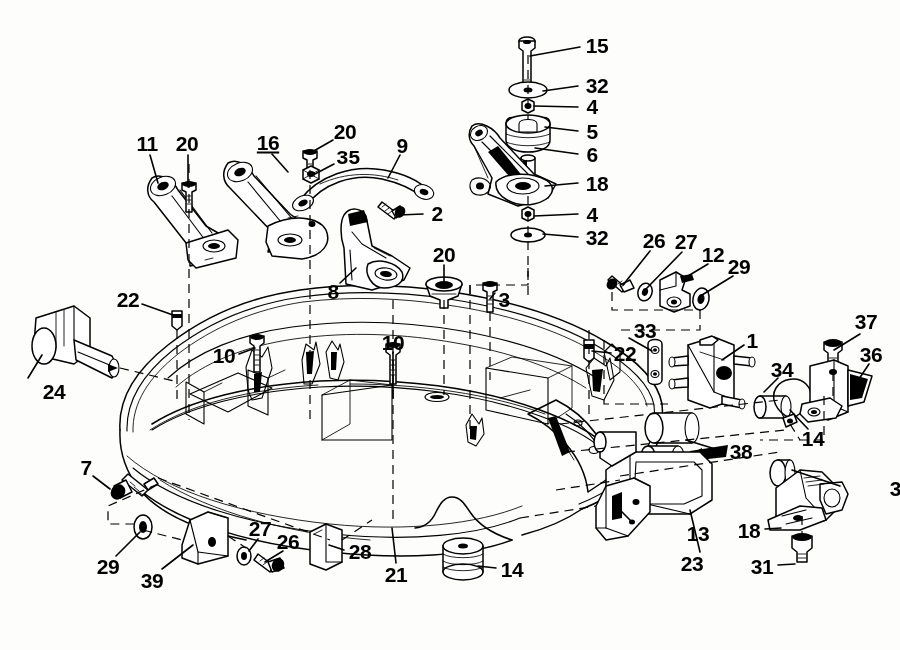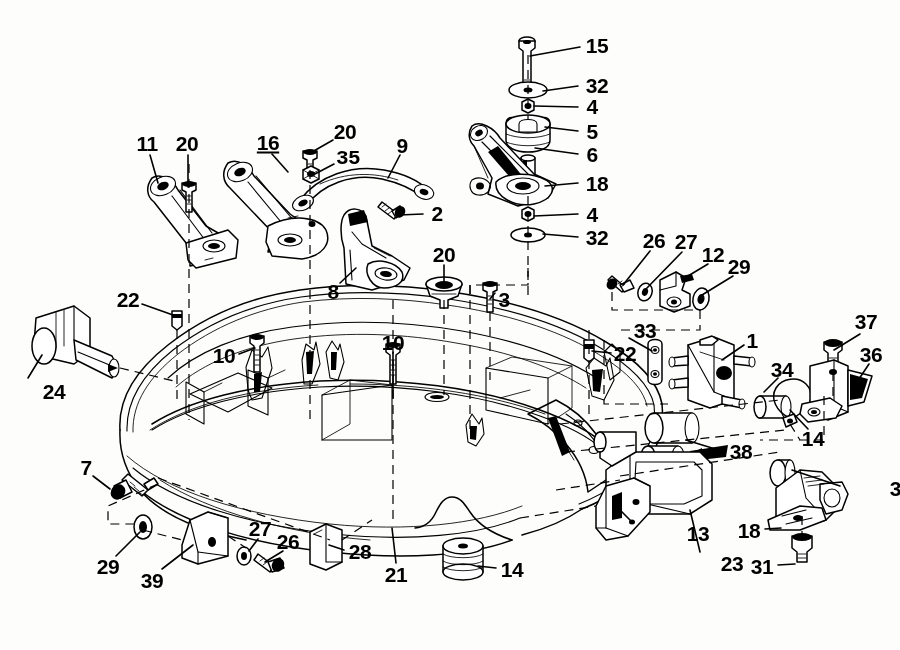--- a/index.html
+++ b/index.html
@@ -642,21 +642,21 @@
       <div class="lbl" style="left: 393px; top: 342px;">10</div>
       <div class="lbl" style="left: 86px; top: 467px;">7</div>
       <div class="lbl" style="left: 108px; top: 566px;">29</div>
       <div class="lbl" style="left: 152px; top: 580px; text-align: right;">39</div>
       <div class="lbl" style="left: 260px; top: 528px;">27</div>
       <div class="lbl" style="left: 288px; top: 541px;">26</div>
       <div class="lbl" style="left: 360px; top: 551px;">28</div>
       <div class="lbl" style="left: 396px; top: 574px;">21</div>
       <div class="lbl" style="left: 512px; top: 569px;">14</div>
       <div class="lbl" style="left: 664px; top: 533px; margin-left: 34px;">13</div>
-      <div class="lbl" style="left: 732px; top: 563px;">23</div>
+      <div class="lbl" style="left: 692px; top: 563px;">23</div>
       <div class="lbl" style="left: 749px; top: 530px; text-align: right;">18</div>
       <div class="lbl" style="left: 762px; top: 566px;">31</div>
       <div class="lbl" style="left: 901px; top: 488px;">30</div>
       <div class="lbl" style="left: 741px; top: 451px;">38</div>
       <div class="lbl" style="left: 654px; top: 240px;">26</div>
       <div class="lbl" style="left: 686px; top: 241px;">27</div>
       <div class="lbl" style="left: 713px; top: 254px;">12</div>
       <div class="lbl" style="left: 739px; top: 266px;">29</div>
       <div class="lbl" style="left: 620px; top: 330px; margin-left: 25px;">33</div>
       <div class="lbl" style="left: 625px; top: 353px;">22</div>

